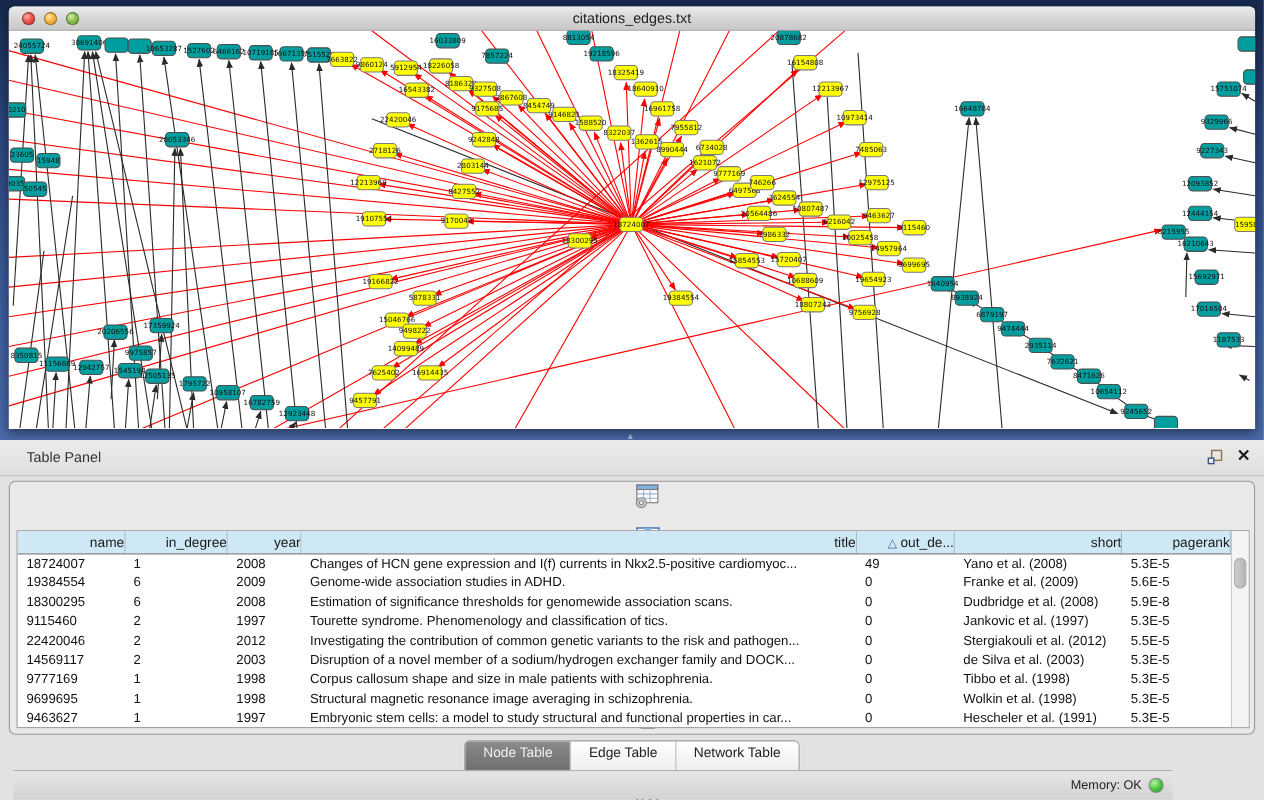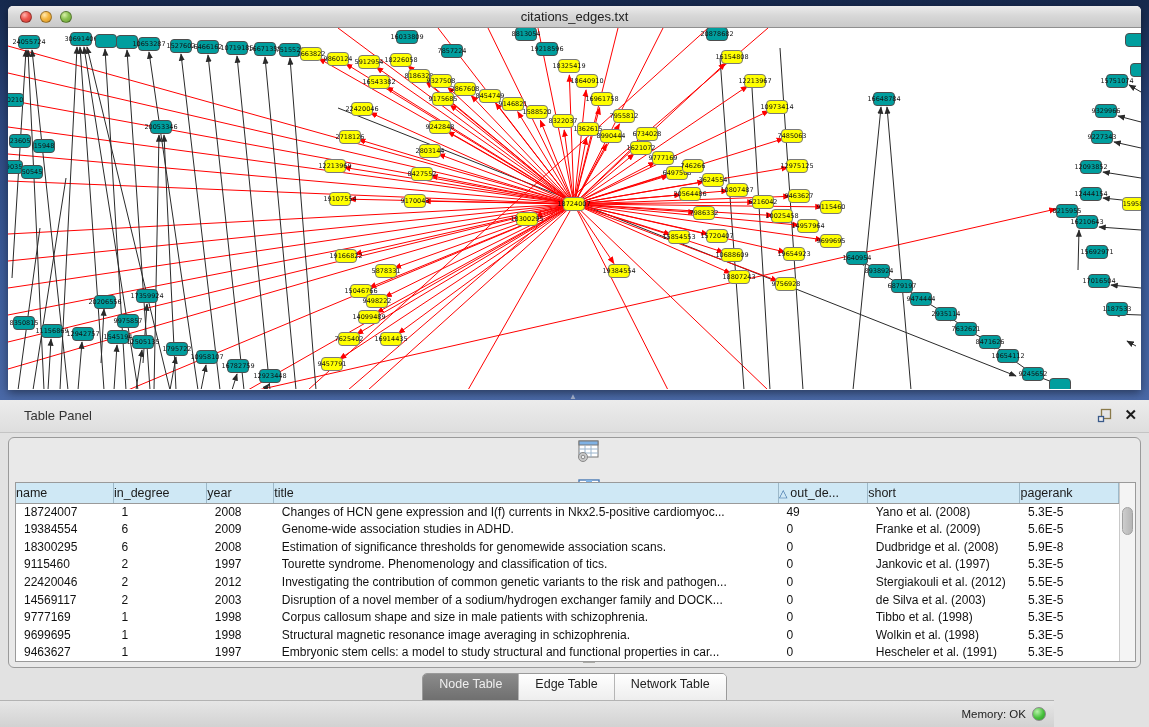--- a/index.html
+++ b/index.html
@@ -43,36 +43,36 @@
   .fx { font-family:"Liberation Serif",serif; font-style:italic; font-size:15px; font-weight:bold; color:#222; }
   .dropdown { position:relative; margin-left:8px; width:390px; height:23px; background:#fff;
     border:1px solid #a9a9a9; border-radius:4px; box-shadow:inset 0 1px 2px rgba(0,0,0,.12); }
   .dropdown .dd-label { position:absolute; left:10px; top:4px; font-size:12.5px; color:#111; }
   .dropdown .dd-arrows { position:absolute; right:8px; top:3px; font-size:6px; color:#555; line-height:8px; text-align:center; }
 
   .table-wrap { position:absolute; left:6px; top:44px; width:1121px; height:180px; background:#fff;
     border:1px solid #9a9a9a; display:flex; }
   table.grid { border-collapse:collapse; table-layout:fixed; width:1103px; font-size:12px; color:#111; }
   table.grid th { height:20px; background:#cfe8f5; border-right:1px solid #9db9c9; border-bottom:1px solid #9a9a9a;
-    font-weight:normal; font-size:12.5px; color:#1a1a1a; text-align:left; overflow:hidden; white-space:nowrap; }
+    font-weight:normal; font-size:12.5px; color:#1a1a1a; text-align:right; overflow:hidden; white-space:nowrap; }
   table.grid td { height:15.8px; padding:0 0 0 8px; overflow:hidden; white-space:nowrap; text-overflow:clip; }
   .sort-tri { color:#3a6ea5; font-size:11px; margin-right:3px; }
   .vscroll { width:16px; background:#f4f4f4; border-left:1px solid #c9c9c9; position:relative; }
   .vthumb { position:absolute; left:2px; top:24px; width:11px; height:28px; border-radius:6px;
     background:linear-gradient(90deg,#cdcdcd,#b5b5b5); border:1px solid #a0a0a0; }
 
   .tabs-row { position:absolute; left:0; top:273px; width:1149px; display:flex; justify-content:center; }
   .seg { display:flex; border:1px solid #9a9a9a; border-radius:5px; overflow:hidden; height:32px;
     box-shadow:0 1px 1px rgba(255,255,255,.8); }
   .seg-btn { padding:0 16px; font-size:12.5px; line-height:21px; background:linear-gradient(180deg,#ffffff,#ebebeb);
     color:#222; border-right:1px solid #b5b5b5; }
   .seg-btn:last-child { border-right:none; }
   .seg-btn.active { background:linear-gradient(180deg,#8b8b8b,#6b6b6b); color:#efefef; }
 
-  .status-bar { position:absolute; left:0; bottom:0; width:1054px; height:27px;
+  .status-bar { position:absolute; left:12px; bottom:0; width:1054px; height:27px;
     background:linear-gradient(180deg,#e6e6e6,#d2d2d2); border-top:1px solid #b3b3b3; }
   .mem { position:absolute; right:28px; top:7px; font-size:11.5px; color:#222; }
   .mem-dot { position:absolute; right:8px; top:6px; width:14px; height:14px; border-radius:50%;
     border:1px solid #8a8a8a; background:radial-gradient(circle at 35% 30%,#b7f2a9 0%,#47c03c 55%,#2d9a28 100%); }
 </style>
 </head>
 <body>
 
 <div class="app">
 

